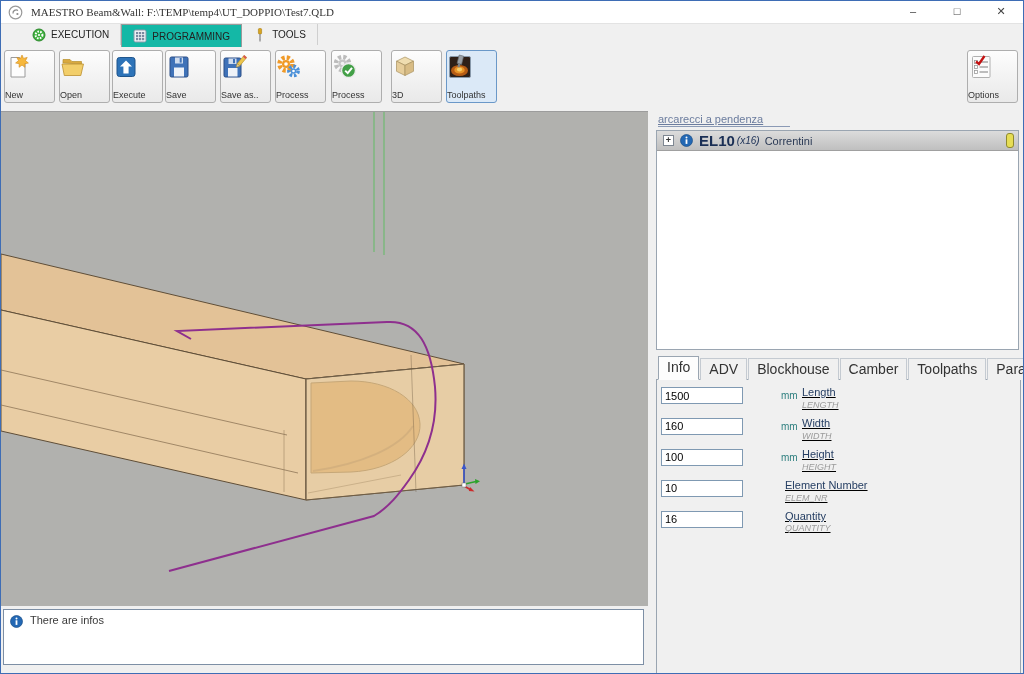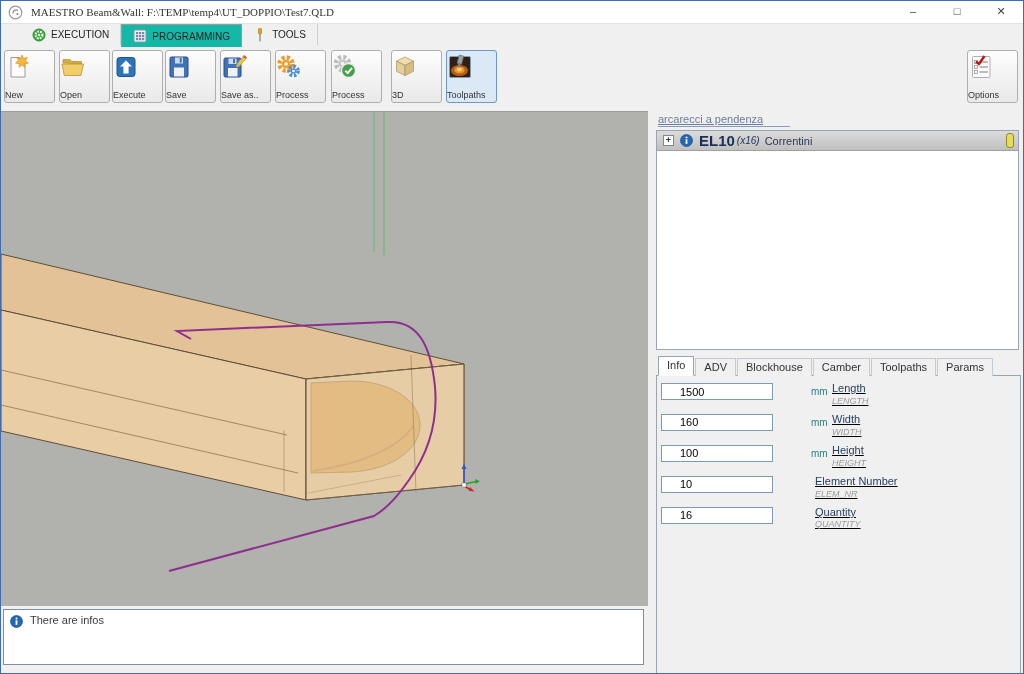--- a/index.html
+++ b/index.html
@@ -38,28 +38,28 @@
     display:flex;align-items:center;}
   .expander{width:9px;height:9px;border:1px solid #7e8792;background:#fff;font-size:9px;line-height:8px;
     text-align:center;color:#333;margin:0 6px 0 6px;font-weight:bold;}
   .el-id{font-size:15px;font-weight:bold;color:#1a2f55;margin-left:6px;}
   .el-count{font-size:10px;font-style:italic;color:#1a2f55;margin-left:2px;}
   .el-name{font-size:11px;color:#2b3a55;margin-left:5px;}
   .pill{margin-left:auto;margin-right:4px;width:6px;height:13px;border-radius:3px;
     background:#e6dd55;border:1px solid #8f8a2e;}
   
   .tabstrip{display:flex;margin-top:6px;border-bottom:1px solid #9aa5b1;align-items:flex-end;padding-left:2px;}
-  .ptab{font-size:11px;color:#333;padding:2px 8px 3px 8px;background:#f0f0f0;
+  .ptab{font-size:14px;color:#333;padding:2px 8px 3px 8px;background:#f0f0f0;
     border:1px solid #c4cad1;border-bottom:none;margin-right:1px;margin-bottom:-1px;}
   .ptab.active{background:#fdfdfd;border:1px solid #9aa5b1;border-bottom:1px solid #fdfdfd;padding-bottom:4px;}
   .tabcontent{border:1px solid #9aa5b1;border-top:none;background:#f0f0f0;height:292px;
     padding:7px 0 0 4px;box-sizing:content-box;}
   .frow{display:flex;align-items:flex-start;margin-bottom:8px;}
   .frow input{width:74px;height:13px;border:1px solid #7f99b2;font-size:11px;
-    font-family:"Liberation Sans",sans-serif;padding:1px 18px;}
+    font-family:"Liberation Sans",sans-serif;padding:1px 3px;}
   .unit{font-size:10px;color:#2e7f7f;margin:3px 0 0 6px;width:17px;padding-left:32px;}
   .unit:empty{width:0;margin-left:6px;}
   .flabels{margin-left:4px;line-height:1.05;text-decoration:underline;}
   .flbl{font-size:11px;color:#253e63;}
   .fcode{font-size:9px;font-style:italic;color:#9a9a9a;margin-top:2px;}
 </style>
 </head>
 <body>
 
 <div class="window">

